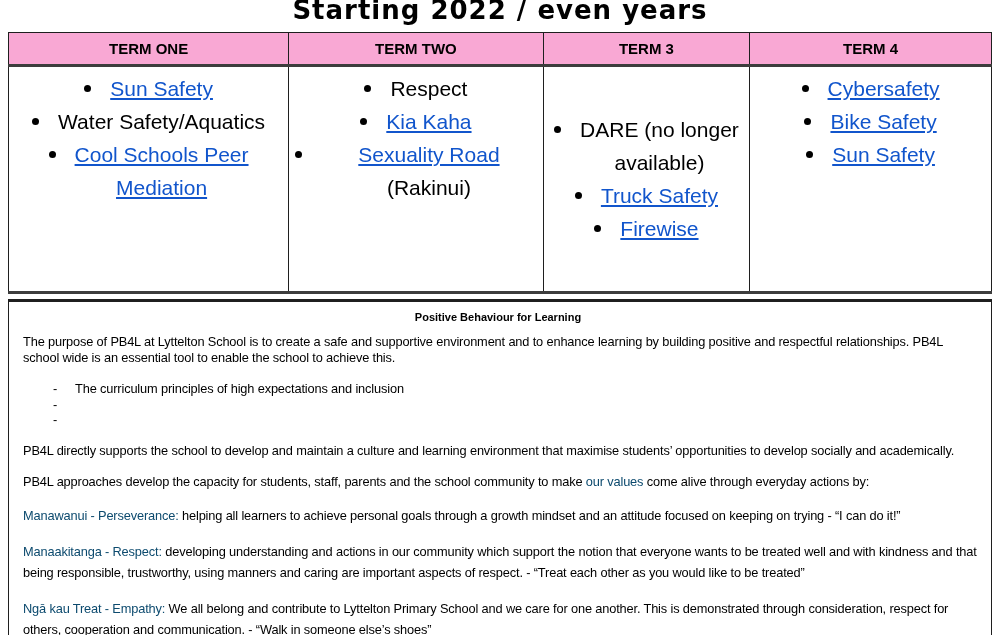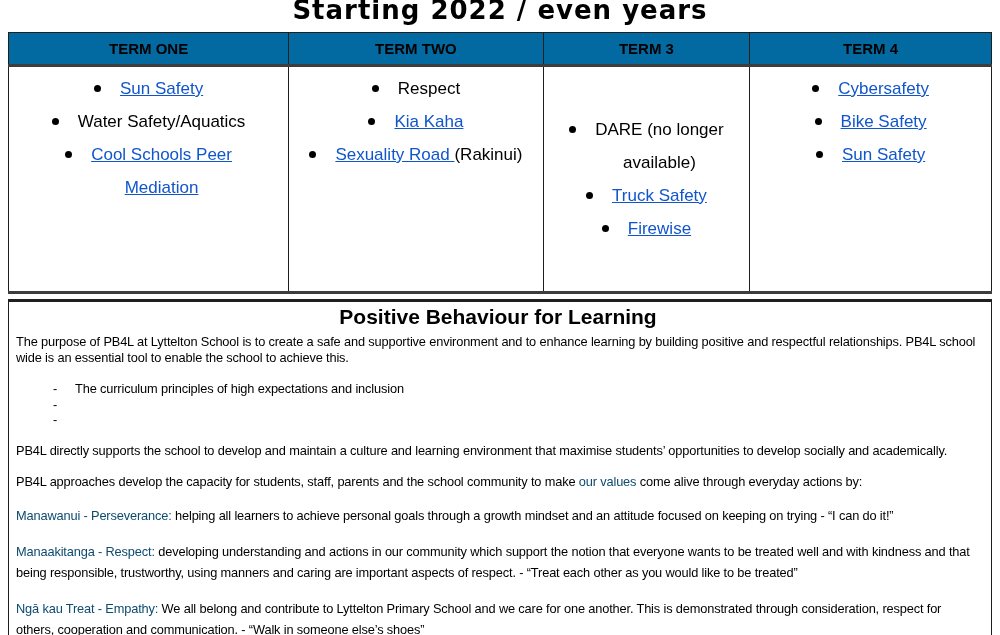--- a/index.html
+++ b/index.html
@@ -14,57 +14,57 @@
     text-align:center; font-family:"DejaVu Sans", sans-serif;
     font-size:26px; font-weight:bold; letter-spacing:1px;
     margin:-5px 0 7px 0; white-space:nowrap;
   }
 
   
   table.terms {
     width:100%; border-collapse:collapse; table-layout:fixed;
   }
   table.terms th {
-    background:#0369a1;
+    background:#f9a8d4;
     border:1.6px solid #1f1f1f;
     border-bottom:3.4px solid #3d3d3d;
     font-size:15px; font-weight:bold; padding:7px 4px;
   }
   table.terms td {
     border:1.6px solid #1f1f1f;
     border-bottom:3.4px solid #3d3d3d;
     height:213px; padding:5px 6px 6px 6px;
     vertical-align:top;
   }
   table.terms td.v-mid { vertical-align:middle; }
 
   .list-item {
     display:flex; justify-content:center; align-items:flex-start;
-    font-size:17px; line-height:33px;
+    font-size:21px; line-height:33px;
   }
   .dot {
     flex:none; width:7px; height:7px; border-radius:50%;
     background:#000; margin:13px 19px 0 0;
   }
   .item-text { white-space:pre-line; text-align:center; }
   a.link { color:#1155CC; text-decoration:underline; cursor:pointer; }
 
   
   .pb4l-box {
     margin-top:5px;
     border:1.8px solid #1f1f1f;
     border-top-width:3px; border-bottom-width:3.4px;
     padding:5px 10px 8px 6px;
     font-size:12.8px; letter-spacing:-0.15px; line-height:16px;
   }
   .pb4l-heading {
-    text-align:center; font-size:21px; font-weight:bold;
+    text-align:center; font-size:11px; font-weight:bold;
     letter-spacing:0; margin:2px 0 9px 0;
   }
-  .pb4l-box p { margin:0 0 15px 1px; }
+  .pb4l-box p { margin:0 0 15px 8px; }
   .pb4l-box p.tight { margin-bottom:3px; }
   .dash-list { list-style:none; margin:0 0 15px 0; padding:0; }
   .dash-list li { display:flex; line-height:15.5px; }
   .dash-marker { flex:none; width:22px; margin-left:38px; text-align:left; }
   .value-para { margin:0 4px 14px 64px; line-height:21px; }
   .orange { color:#0c4a6e; }
 </style>
 </head>
 <body>
 

